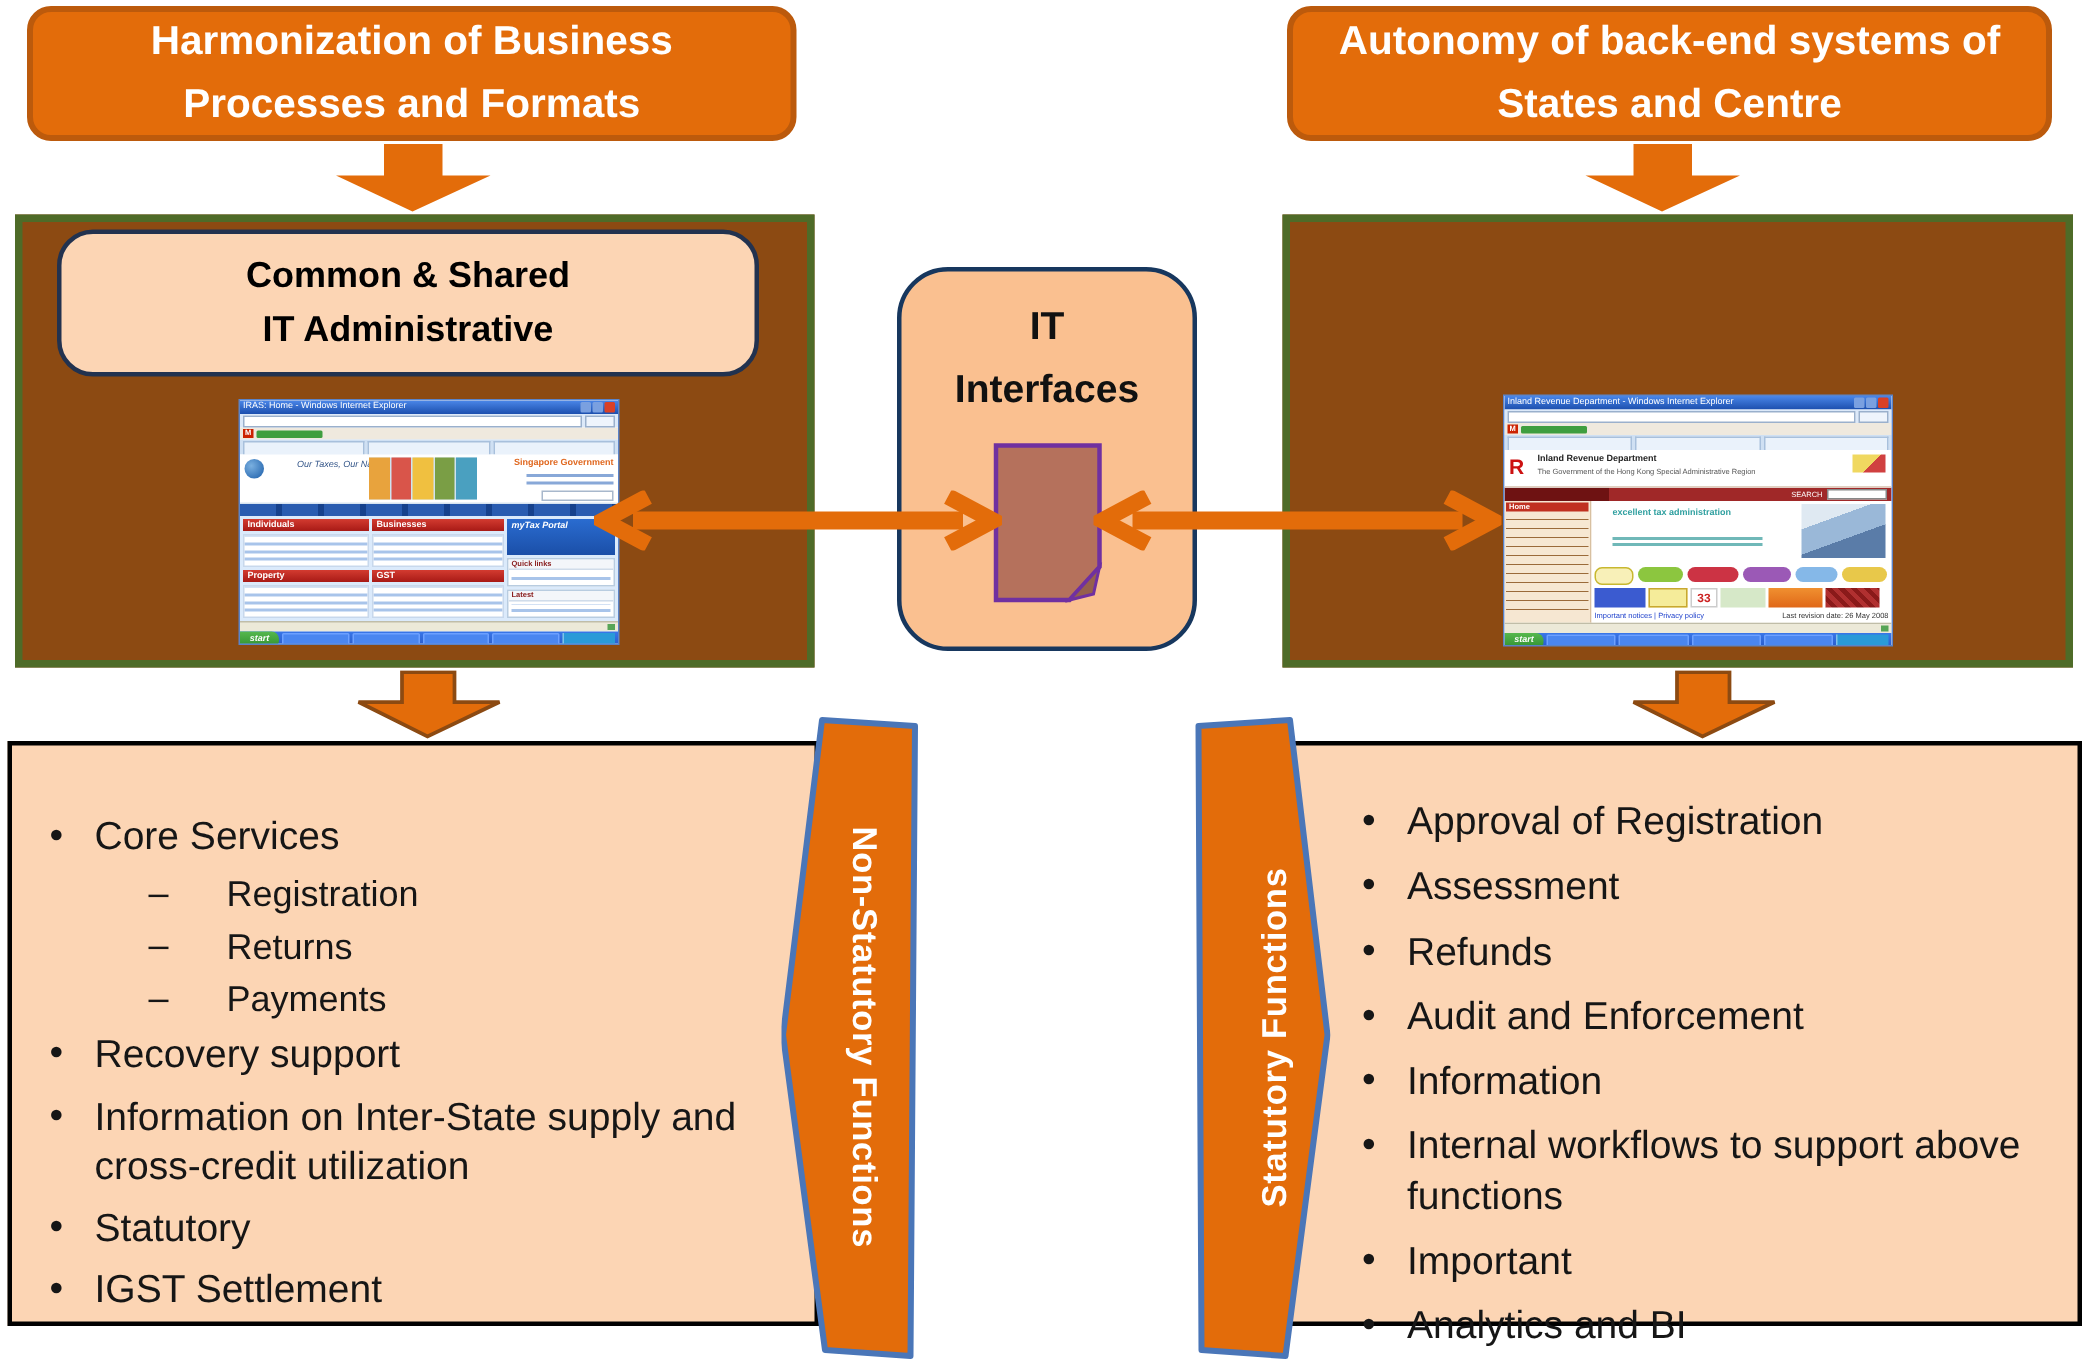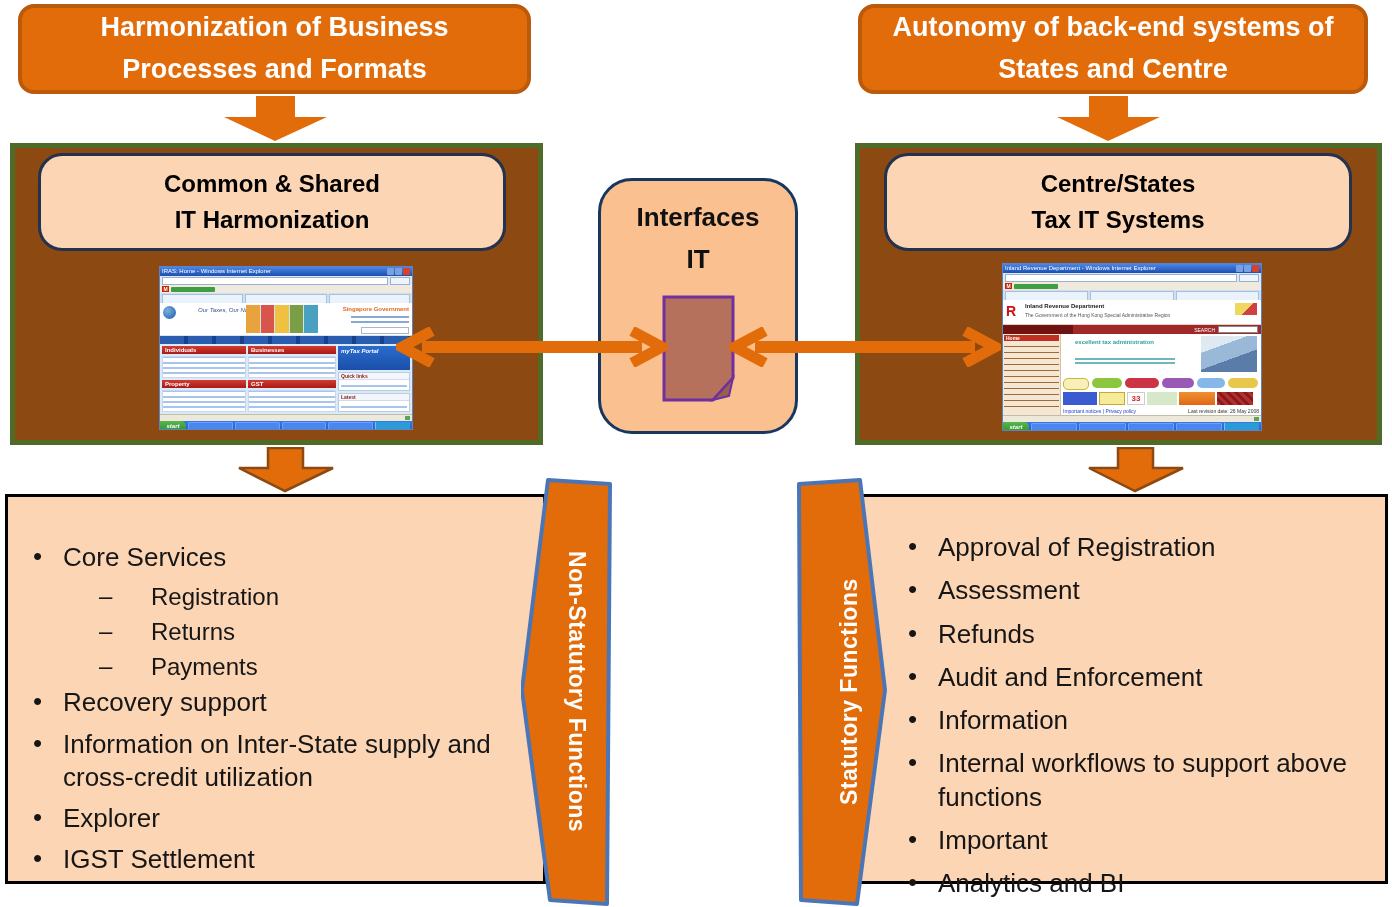--- a/index.html
+++ b/index.html
@@ -188,30 +188,26 @@
   </svg>
   <svg class="abs z5" style="left:1056px;top:96px;" width="105" height="46">
     <polygon points="33,0 72,0 72,21 104,21 52,45 1,21 33,21" fill="#E36C0A"></polygon>
   </svg>
 
   <div class="box-brown" id="brown-left"></div>
   <div class="box-brown" id="brown-right"></div>
 
   <div class="label-peach" id="label-left">
     <span>Common &amp; Shared</span>
-    <span>IT Harmonization</span>
-  </div>
-  <div class="label-peach" id="label-right">
-    <span>Centre/States</span>
-    <span>Tax IT Systems</span>
+    <span>IT Administrative</span>
   </div>
 
   <div id="it-box">
+    <div>IT</div>
     <div>Interfaces</div>
-    <div>IT</div>
   </div>
   <svg id="doc-icon" width="76" height="110">
     <path d="M3,3 H72 V84 L52,106 H3 Z" fill="#B5715C" stroke="#7030A0" stroke-width="3"></path>
     <path d="M72,84 L52,106 L68,102 Z" fill="#96604c" stroke="#7030A0" stroke-width="2"></path>
   </svg>
 
   <svg class="abs z5" style="left:396px;top:327px;" width="272" height="40">
     <line x1="26" y1="20" x2="246" y2="20" stroke="#E36C0A" stroke-width="12"></line>
     <path d="M36,4 L6,20 L36,36" fill="none" stroke="#E36C0A" stroke-width="11"></path>
     <path d="M236,4 L266,20 L236,36" fill="none" stroke="#E36C0A" stroke-width="11"></path>
@@ -251,21 +247,21 @@
         <li class="l1">
           <span class="marker">•</span>
           <span class="txt">Recovery support</span>
         </li>
         <li class="l1">
           <span class="marker">•</span>
           <span class="txt">Information on Inter-State supply and cross-credit utilization</span>
         </li>
         <li class="l1">
           <span class="marker">•</span>
-          <span class="txt">Explorer</span>
+          <span class="txt">Statutory</span>
         </li>
         <li class="l1">
           <span class="marker">•</span>
           <span class="txt">IGST Settlement</span>
         </li>
       </ul>
   </div>
   <div class="box-bottom" id="bottom-right">
     <ul class="blist" id="list-right">
 

